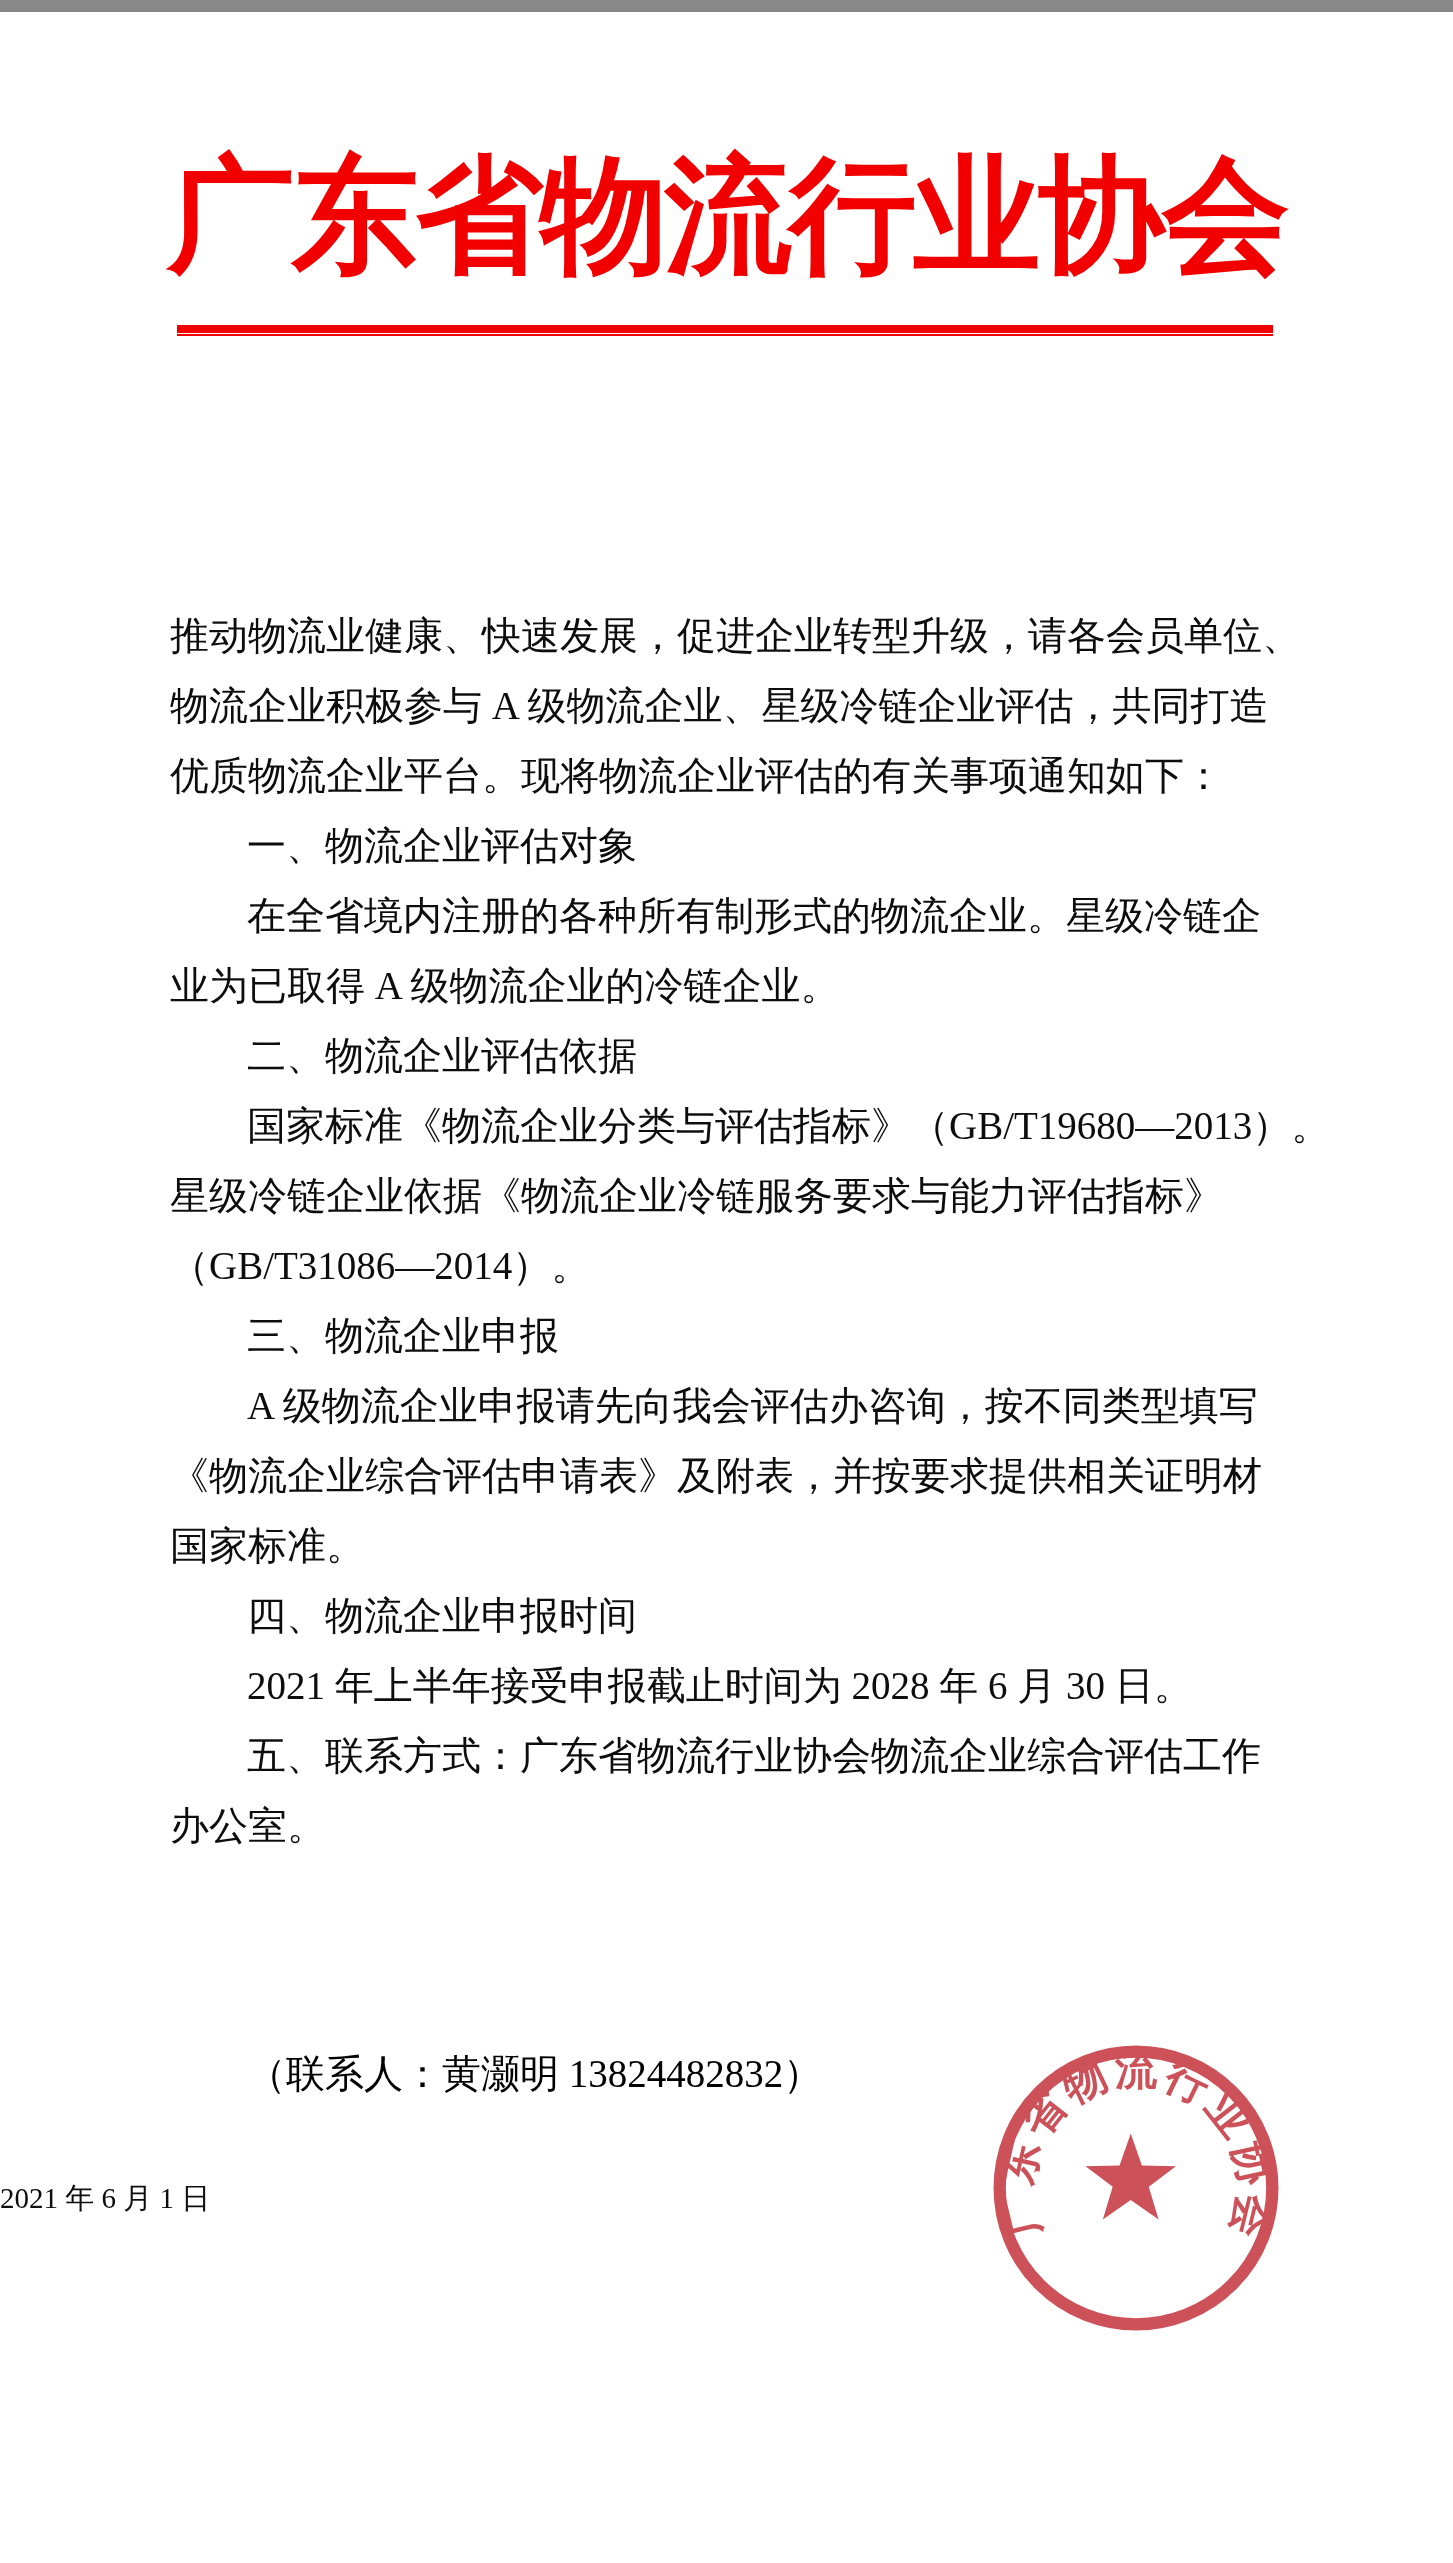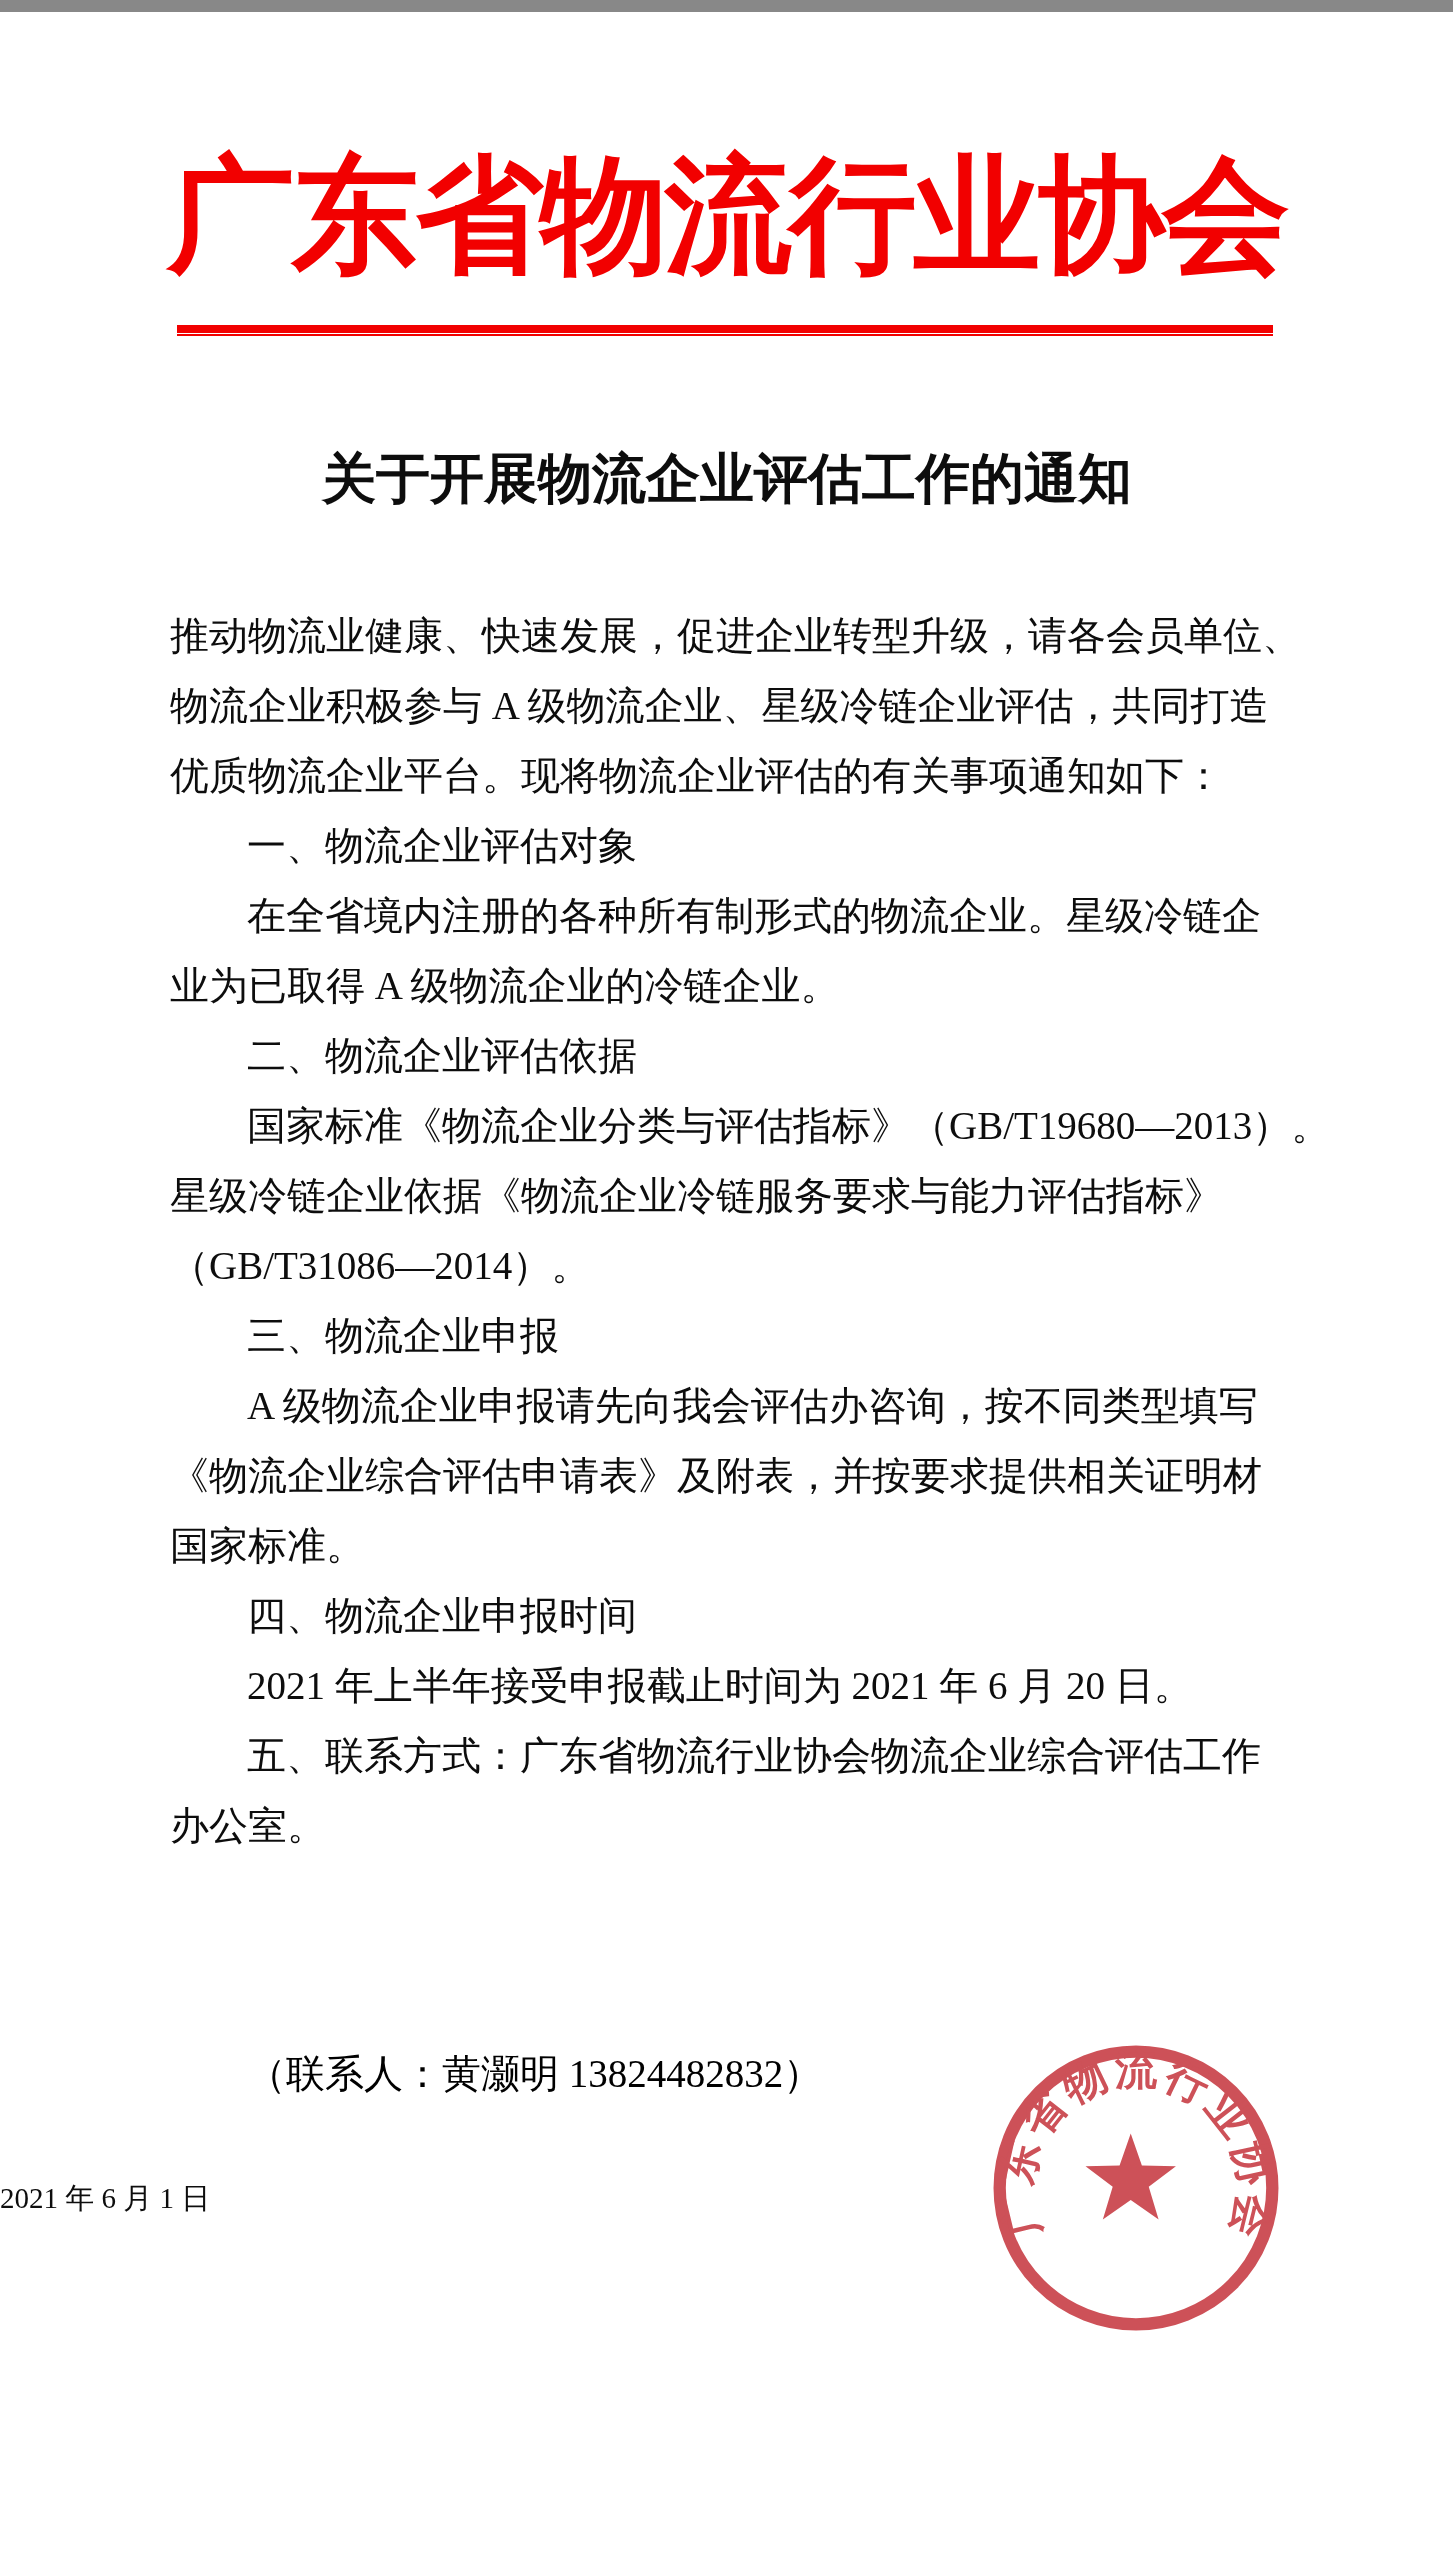--- a/index.html
+++ b/index.html
@@ -80,39 +80,38 @@
 </style>
 </head>
 <body>
 
 <div class="page">
 
   <div class="org-name">广东省物流行业协会</div>
 
   <div class="header-rule"></div>
 
-  <div class="doc-title">关于开展物流企业评估工作的通知</div>
 
   <div class="body-block">
     <div class="line">推动物流业健康、快速发展，促进企业转型升级，请各会员单位、</div>
     <div class="line">物流企业积极参与 A 级物流企业、星级冷链企业评估，共同打造</div>
     <div class="line">优质物流企业平台。现将物流企业评估的有关事项通知如下：</div>
     <div class="line indent">一、物流企业评估对象</div>
     <div class="line indent">在全省境内注册的各种所有制形式的物流企业。星级冷链企</div>
     <div class="line">业为已取得 A 级物流企业的冷链企业。</div>
     <div class="line indent">二、物流企业评估依据</div>
     <div class="line indent">国家标准《物流企业分类与评估指标》（GB/T19680—2013）。</div>
     <div class="line">星级冷链企业依据《物流企业冷链服务要求与能力评估指标》</div>
     <div class="line">（GB/T31086—2014）。</div>
     <div class="line indent">三、物流企业申报</div>
     <div class="line indent">A 级物流企业申报请先向我会评估办咨询，按不同类型填写</div>
     <div class="line">《物流企业综合评估申请表》及附表，并按要求提供相关证明材</div>
     <div class="line">国家标准。</div>
     <div class="line indent">四、物流企业申报时间</div>
-    <div class="line indent">2021 年上半年接受申报截止时间为 2021 年 6 月 20 日。</div>
+    <div class="line indent">2021 年上半年接受申报截止时间为 2028 年 6 月 30 日。</div>
     <div class="line indent">五、联系方式：广东省物流行业协会物流企业综合评估工作</div>
     <div class="line">办公室。</div>
   </div>
 
   <div class="contact-line">（联系人：黄灏明 13824482832）</div>
 
   <div class="date-line">2021 年 6 月 1 日</div>
 
   <div class="stamp">
     <svg viewBox="0 0 332 332" xmlns="http://www.w3.org/2000/svg">

